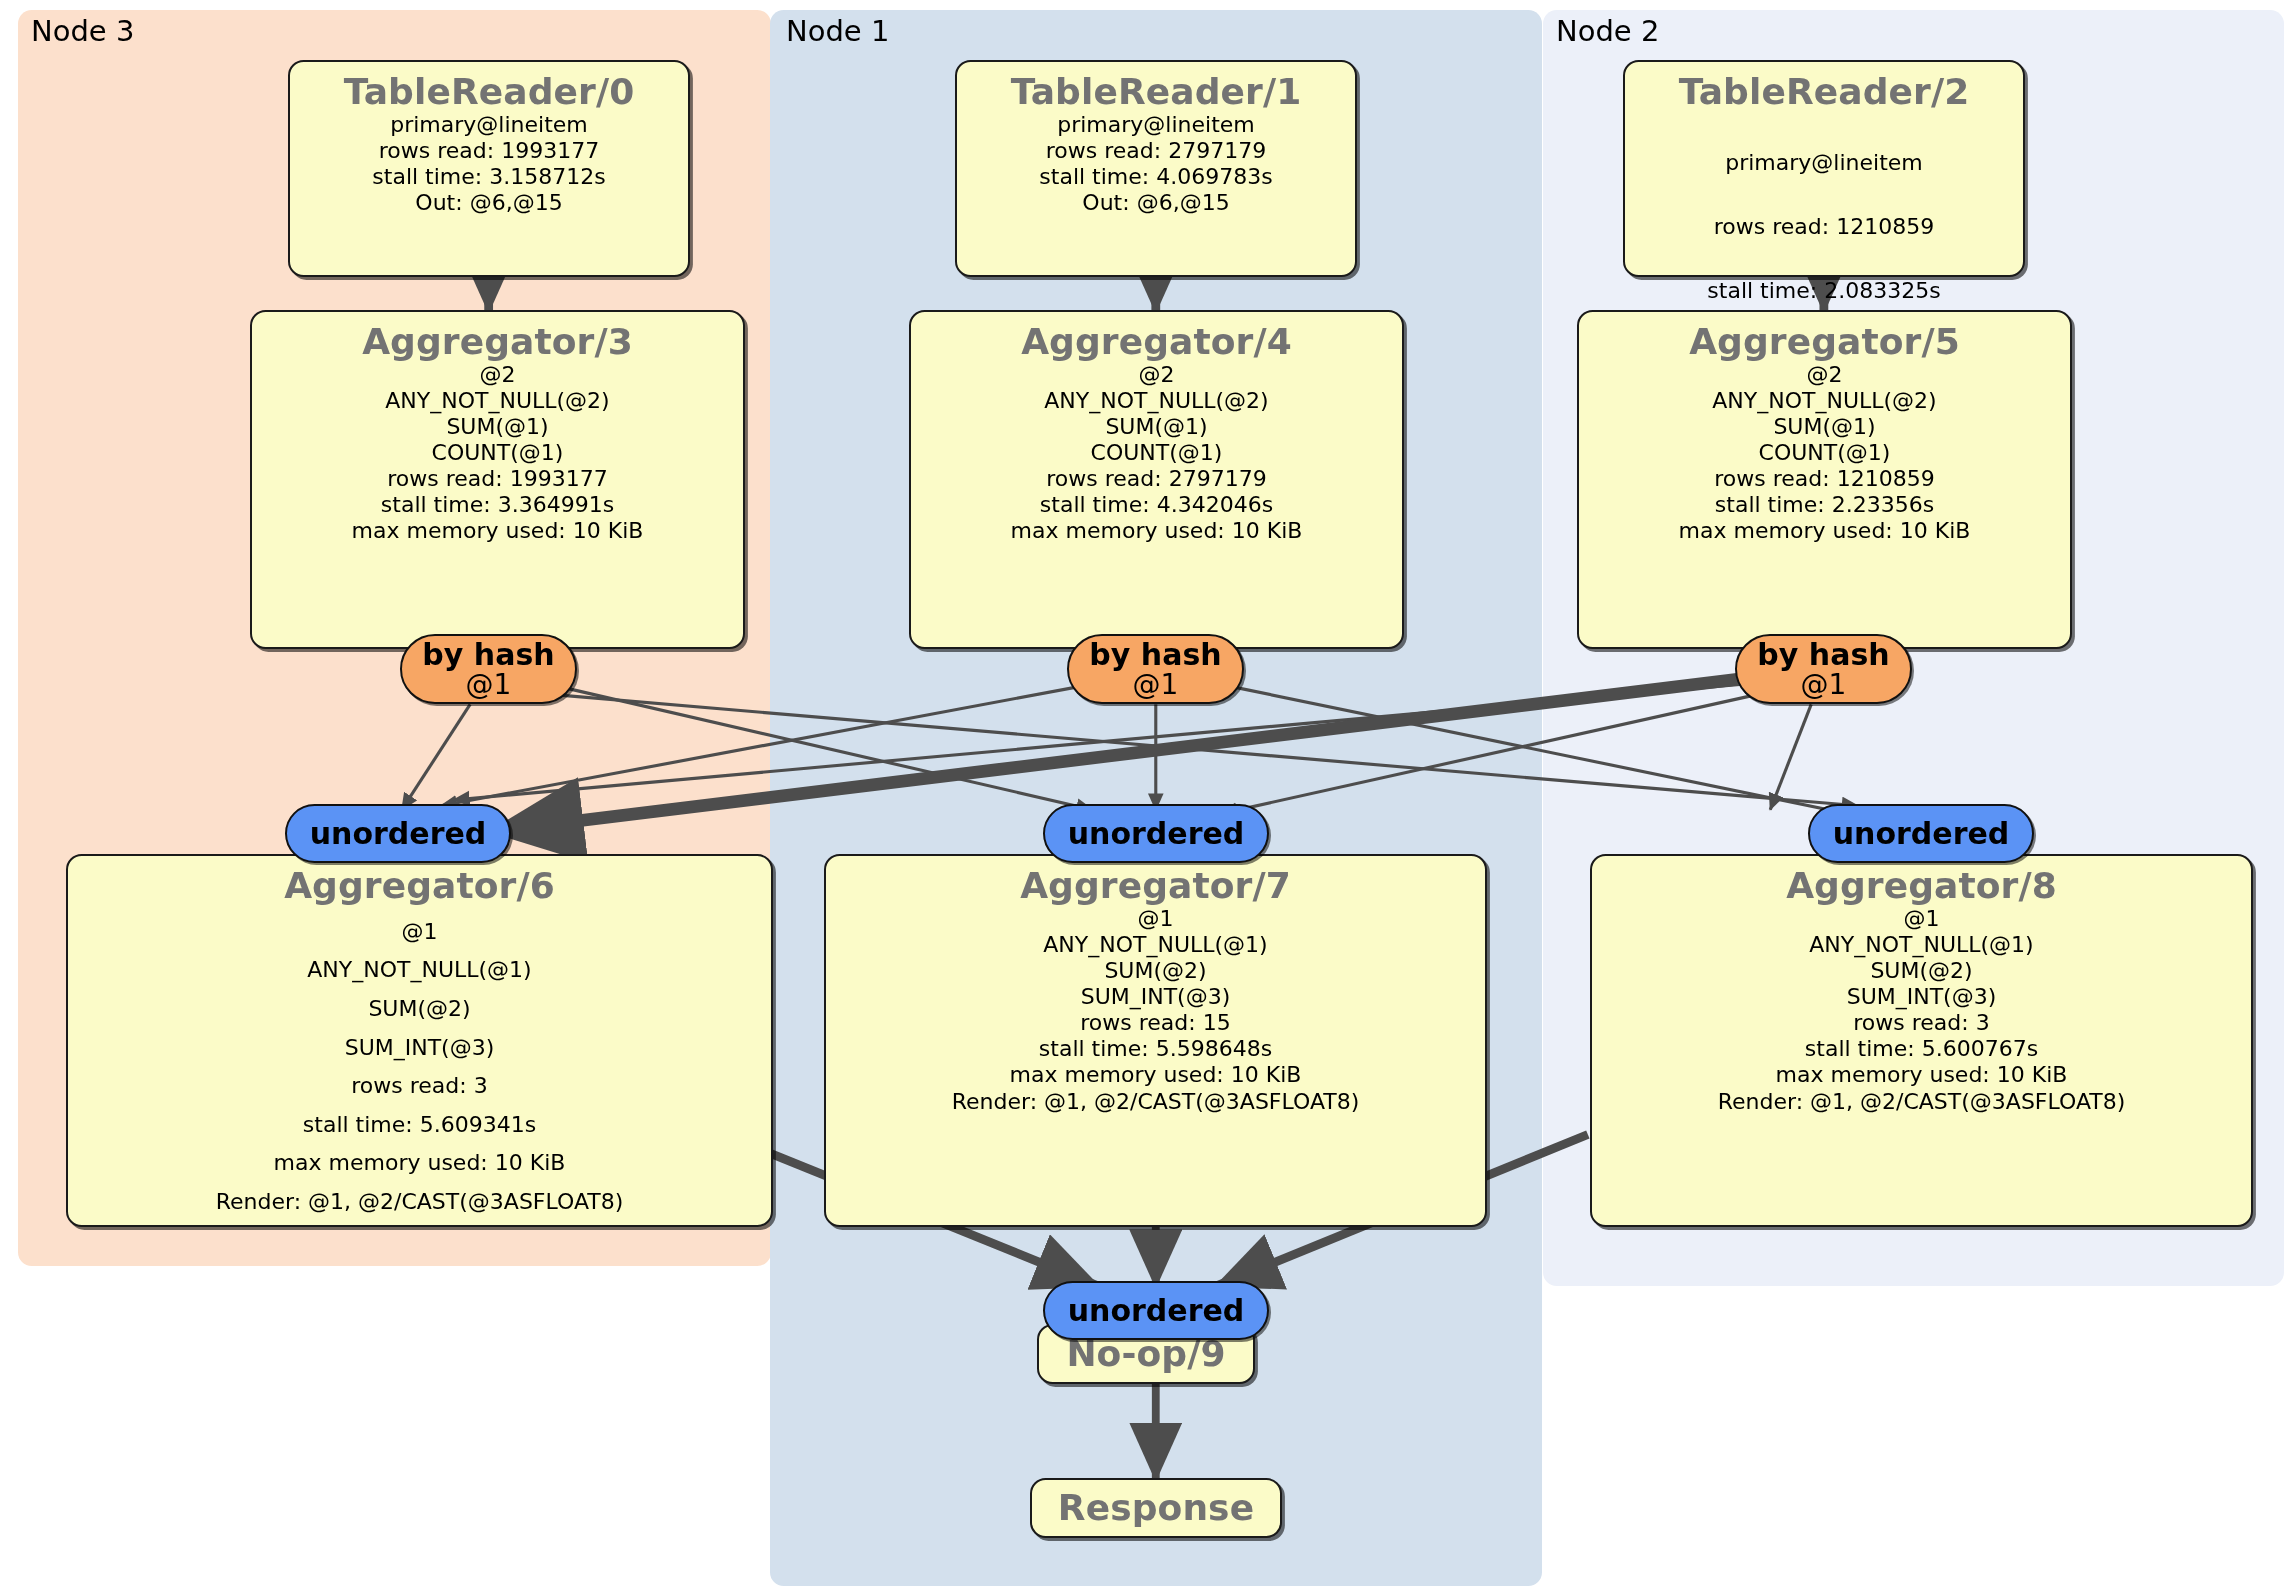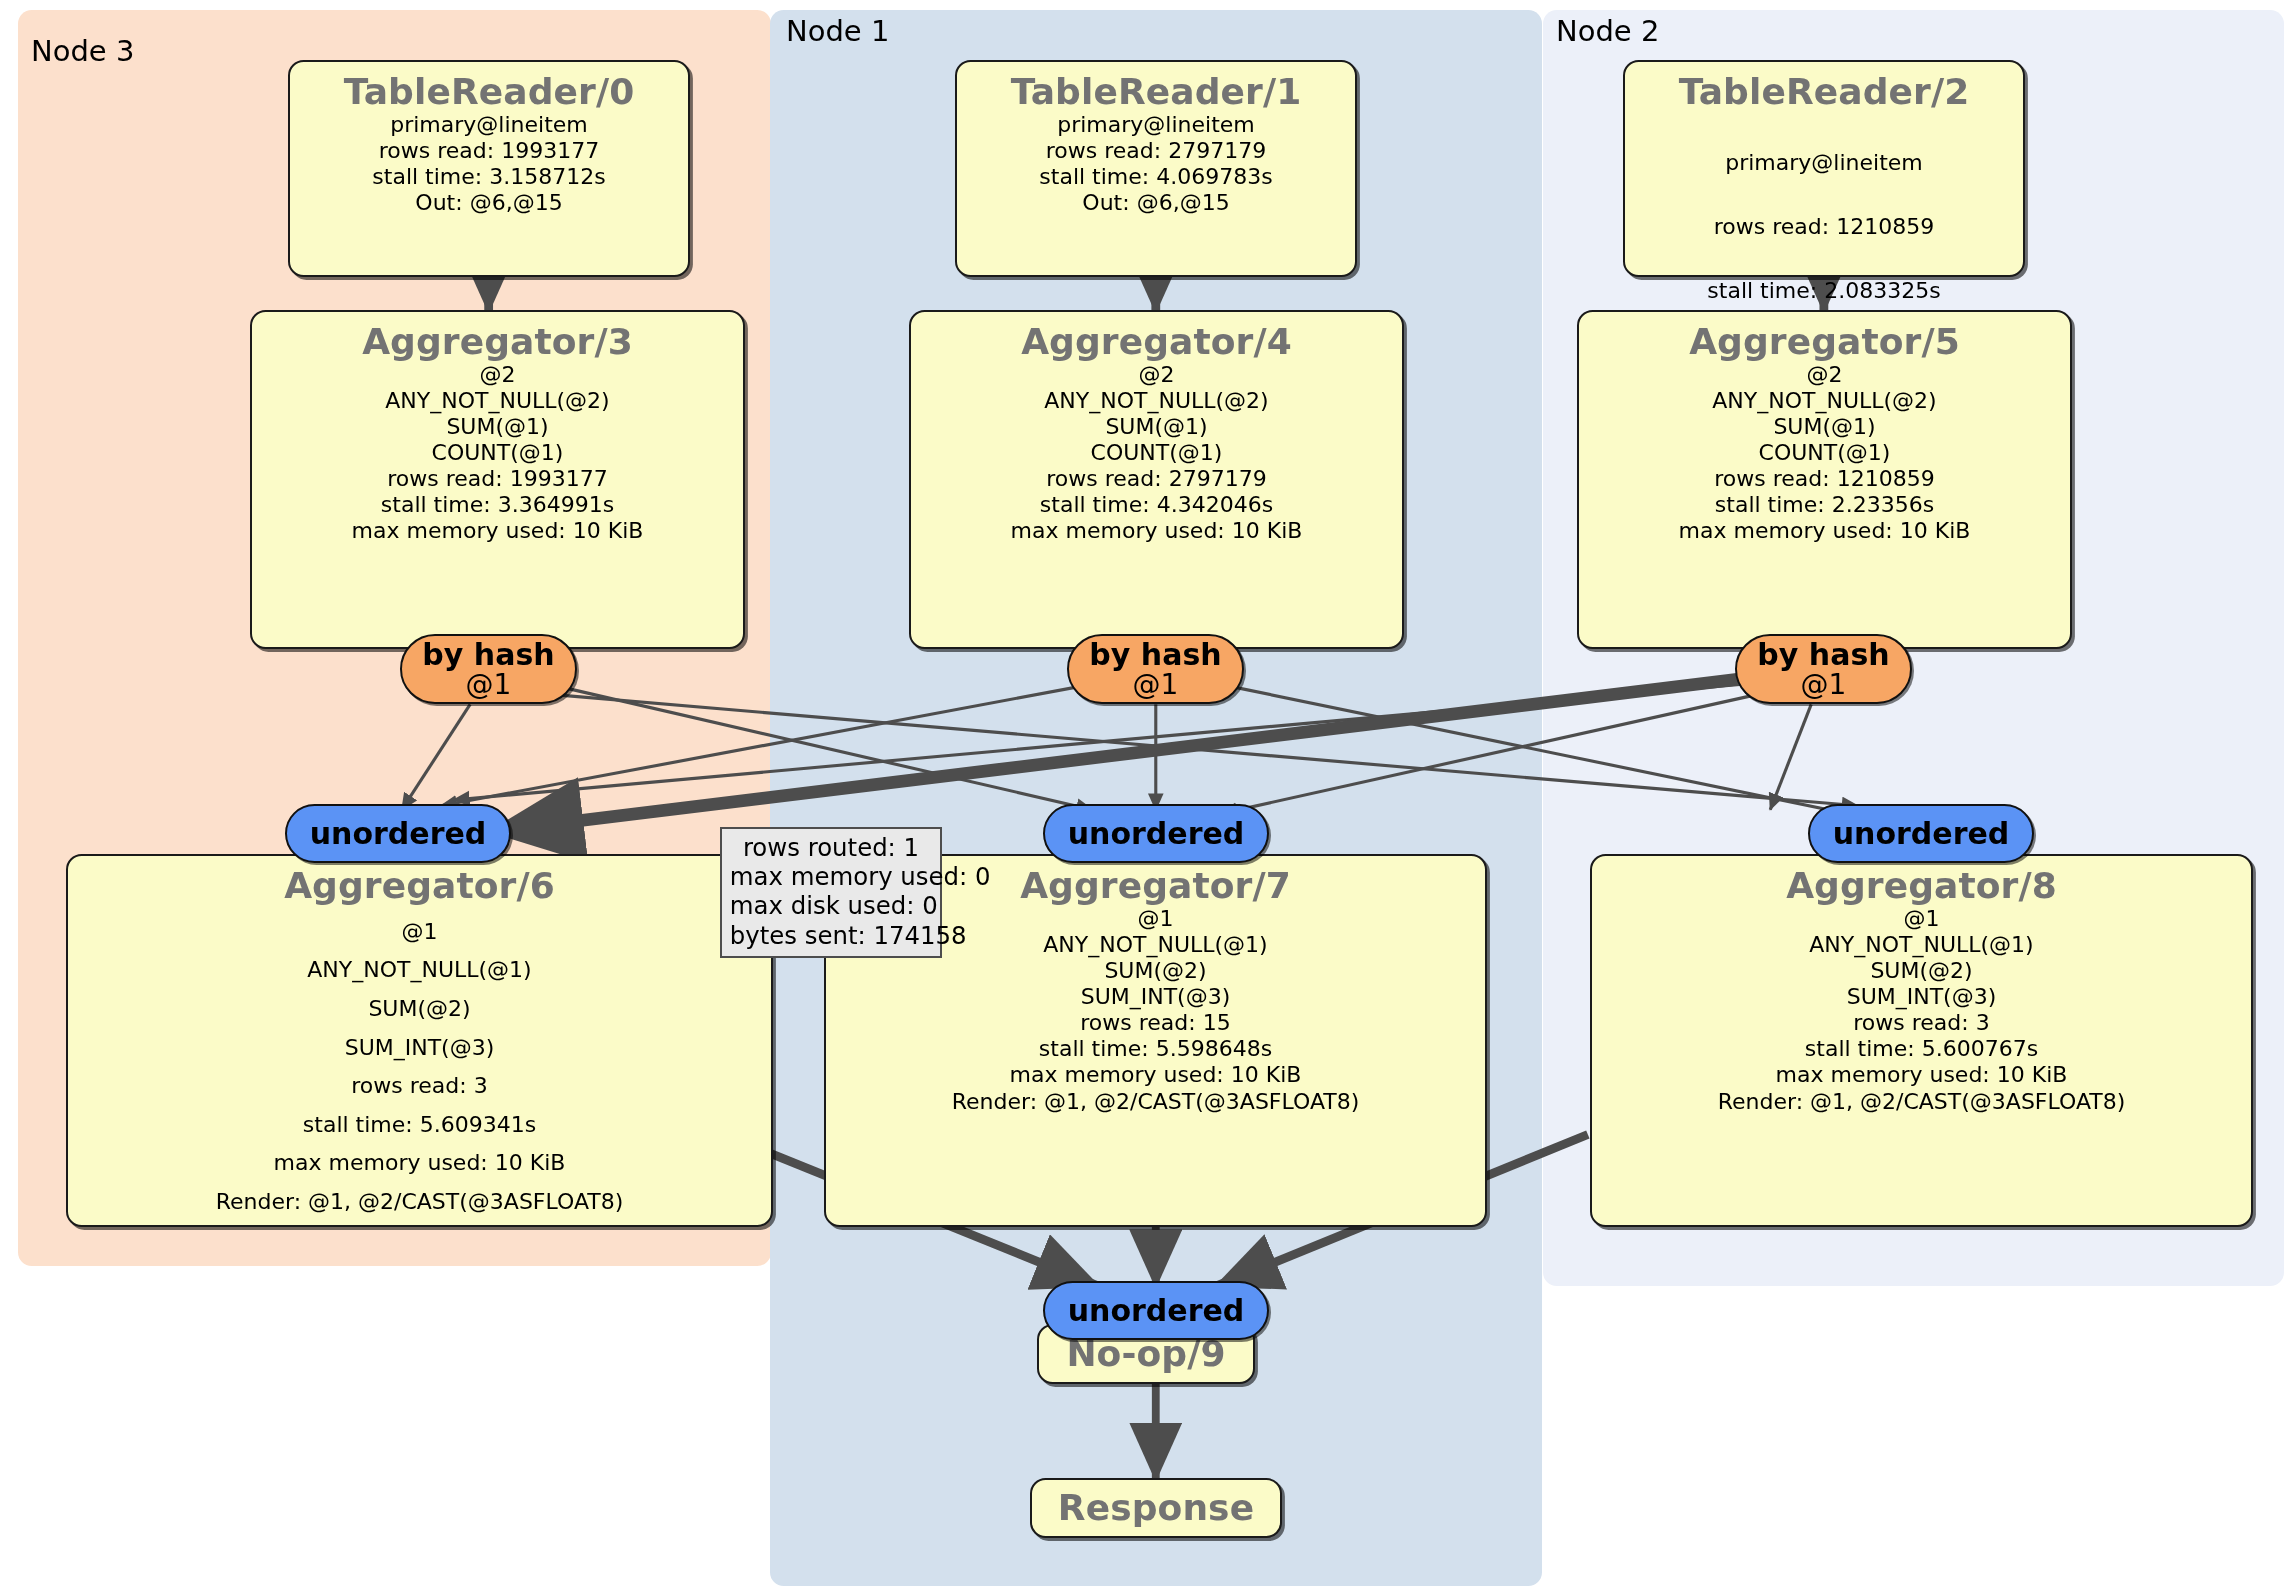--- a/index.html
+++ b/index.html
@@ -57,21 +57,21 @@
   .statbox div{font-size:24.4px;line-height:1.2;color:#000;white-space:nowrap;}
 
   svg#edges{position:absolute;left:0;top:0;width:2294px;height:1596px;z-index:4;overflow:visible;}
 </style>
 </head>
 <body>
 
 <div id="stage">
 
   <div class="cluster" style="left:17.6px;top:9.8px;width:753px;height:1256px;background:#fce0cc;"></div>
-  <div class="cluster-label" style="left:31px;top:13.7px;margin-top:20px;">Node 3</div>
+  <div class="cluster-label" style="left:31px;top:13.7px;">Node 3</div>
 
   <div class="cluster" style="left:770px;top:9.8px;width:772px;height:1576px;background:#d3e0ed;"></div>
   <div class="cluster-label" style="left:786px;top:13.7px;">Node 1</div>
 
   <div class="cluster" style="left:1543px;top:9.8px;width:741px;height:1276px;background:#ecf0f9;"></div>
   <div class="cluster-label" style="left:1556px;top:13.7px;">Node 2</div>
 
   <svg id="edges" viewBox="0 0 2352 1636">
     <defs>
       <marker id="ah" markerWidth="9" markerHeight="9" refX="7.2" refY="3.4" orient="auto" markerUnits="strokeWidth">
@@ -183,26 +183,20 @@
     <div class="line">@1</div>
     <div class="line">ANY_NOT_NULL(@1)</div>
     <div class="line">SUM(@2)</div>
     <div class="line">SUM_INT(@3)</div>
     <div class="line">rows read: 15</div>
     <div class="line">stall time: 5.598648s</div>
     <div class="line">max memory used: 10 KiB</div>
     <div class="line">Render: @1, @2/CAST(@3ASFLOAT8)</div>
   </div>
 
-  <div class="statbox" style="left:720px;top:827px;width:222px;">
-    <div>rows routed: 1</div>
-    <div>max memory used: 0</div>
-    <div>max disk used: 0</div>
-    <div>bytes sent: 174158</div>
-  </div>
 
   <div class="pill unordered" style="left:1043px;top:1281px;width:226px;height:59px;">
     <div class="p-title">unordered</div>
   </div>
 
   <div class="node small" style="left:1037px;top:1324px;width:218px;height:60px;">
     <div class="title">No-op/9</div>
   </div>
 
   <div class="node small" style="left:1030px;top:1478px;width:252px;height:60px;">

